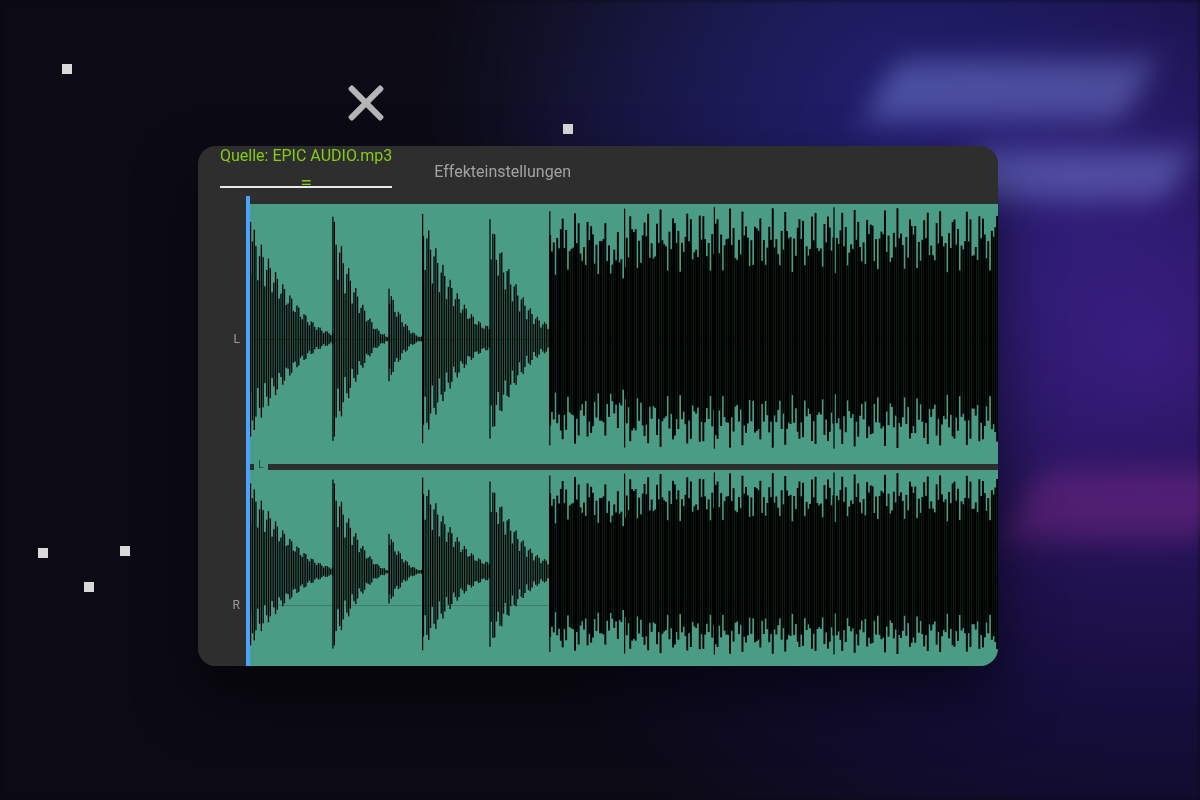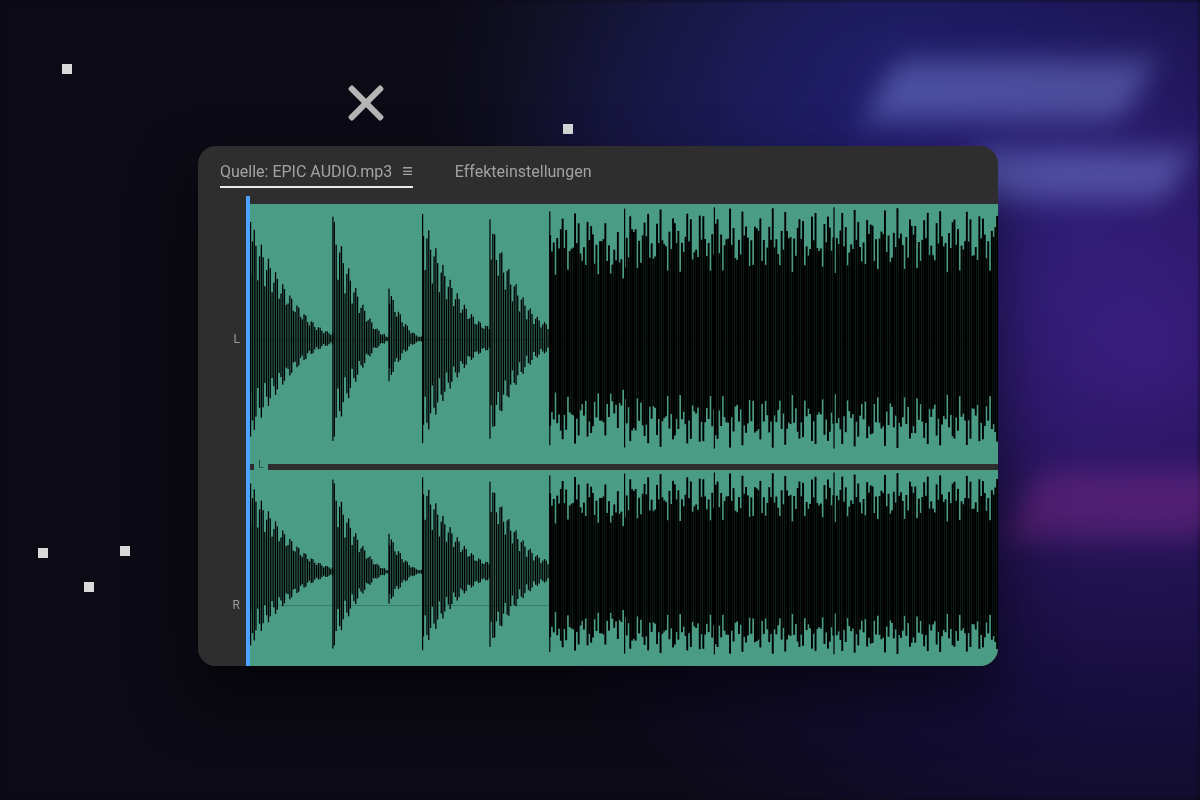--- a/index.html
+++ b/index.html
@@ -49,21 +49,21 @@
     color: #c7c7c7;
   }
   .panel-tabs {
     position: absolute; left: 0; right: 0; top: 0; height: 50px;
     display: flex; align-items: center; gap: 42px;
     padding: 0 22px;
     font-size: 16px;
     color: #a2a2a2;
   }
   .tab { display: inline-flex; align-items: center; gap: 10px; height: 100%; cursor: pointer; }
-  .tab.active { color: #a3a3a3; position: relative; }
+  .tab.active { color: #84cc16; position: relative; flex-direction: column; }
   .tab.active::after {
     content: ""; position: absolute; left: 0; right: 0; bottom: 8px;
     height: 2px; background: #e9e9e9;
   }
   .hamburger-icon { font-size: 18px; line-height: 1; }
 
   .panel-body {
     position: absolute; left: 0; right: 0; top: 50px; bottom: 0;
     display: flex;
   }

